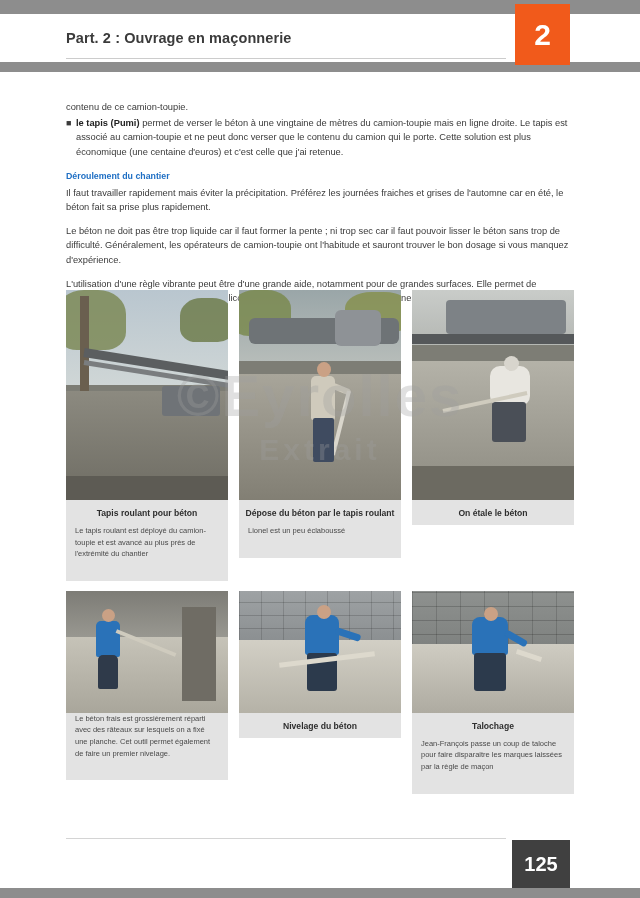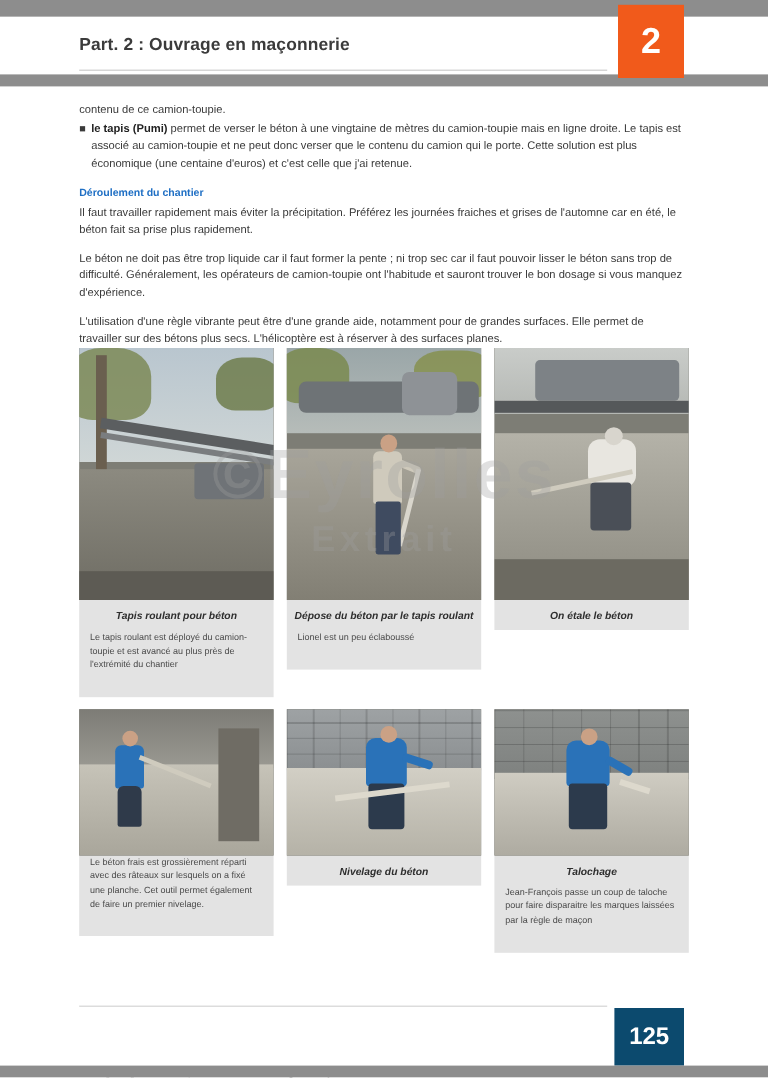--- a/index.html
+++ b/index.html
@@ -73,21 +73,21 @@
     font-weight: bold;
     display: flex;
     align-items: center;
     justify-content: center;
   }
 
   
   .content {
     position: absolute;
     left: 66px;
-    top: 84px;
+    top: 100px;
     width: 508px;
   }
   .para {
     font-size: 9.3px;
     line-height: 14.2px;
     color: #3a3a3a;
     margin: 0 0 10px 0;
     text-align: left;
   }
   .para.tight { margin-bottom: 2px; }
@@ -141,21 +141,20 @@
     background: #7d7d75;
   }
   .photo.short { height: 122px; }
   .cap-title {
     font-size: 8.6px;
     font-weight: bold;
     color: #2e2e2e;
     text-align: center;
     padding: 7px 6px 6px 6px;
     line-height: 12px;
-    font-style: italic;
   }
   .cap-body {
     font-size: 7.5px;
     color: #4a4a4a;
     line-height: 11.6px;
     padding: 0 9px 21px 9px;
   }
   .cap-body.empty { padding: 0; }
 
   
@@ -217,21 +216,21 @@
     font-size: 7.2px;
     color: #9a9a9a;
   }
   .footer-text b { color: #7d7d7d; }
   .page-box {
     position: absolute;
     left: 512px;
     top: 840px;
     width: 58px;
     height: 48px;
-    background: #0c4a6e;
+    background: #404040;
     color: #ffffff;
     font-size: 20px;
     font-weight: bold;
     display: flex;
     align-items: center;
     justify-content: center;
   }
   .bottom-bar {
     position: absolute;
     left: 0; bottom: 0;

